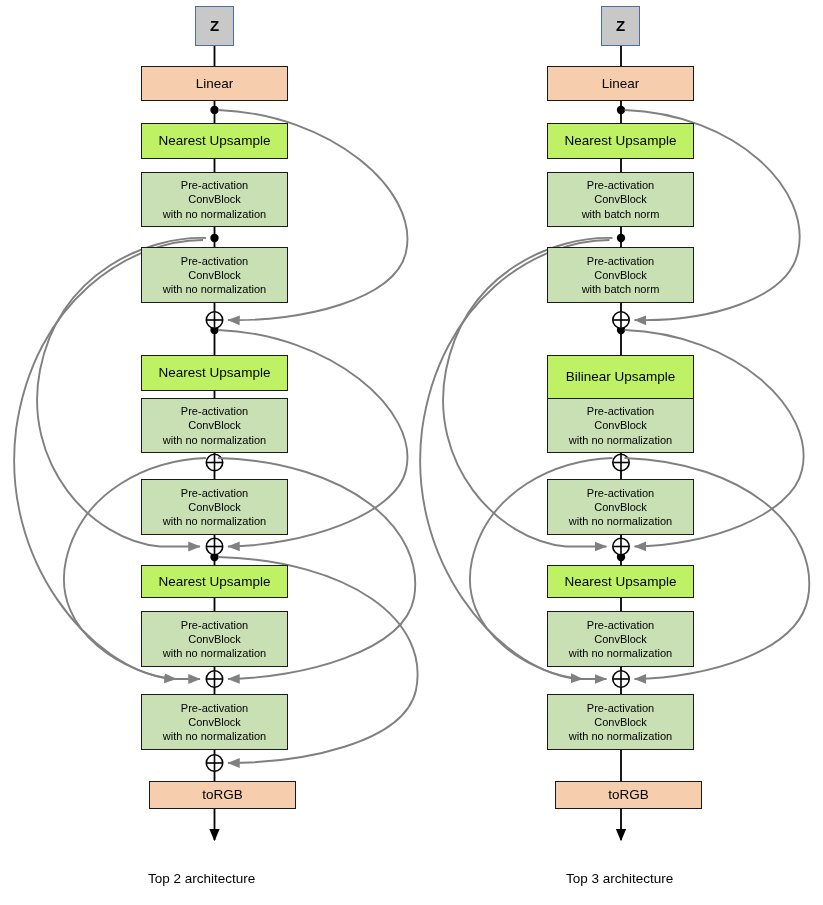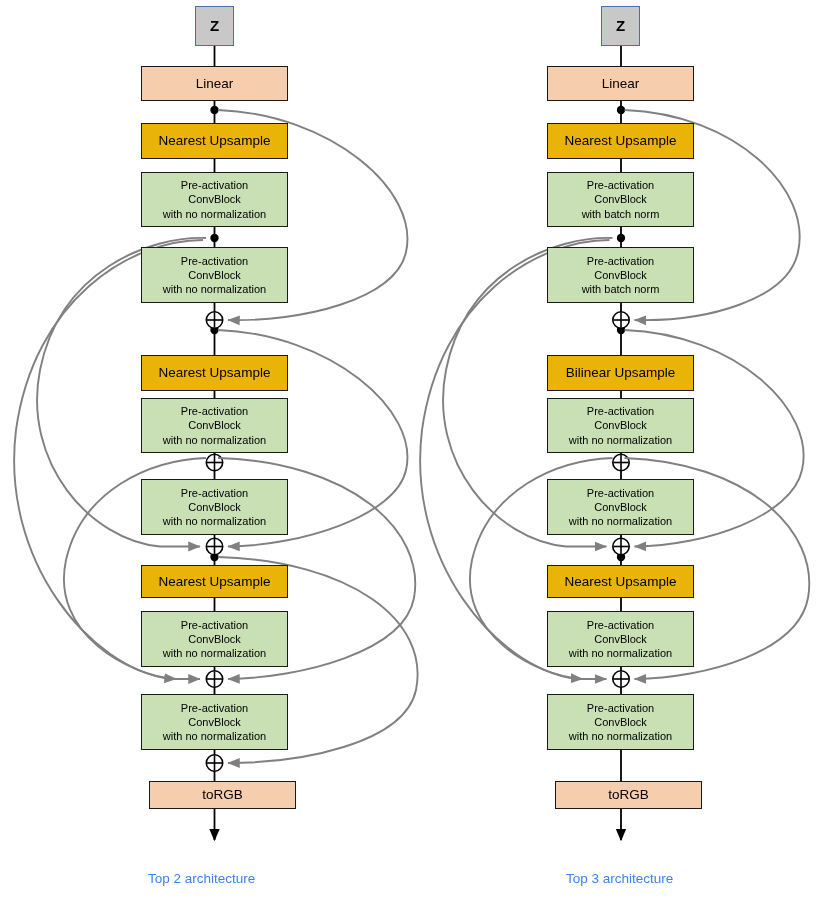--- a/index.html
+++ b/index.html
@@ -21,29 +21,29 @@
     line-height:1.28;
     z-index:3;
   }
   .node.latent{
     border-color:#4a6fa5;
     background:#c8c8c8;
     font-weight:bold;
     font-size:15px;
   }
   .node.linear{background:#f6cdad;font-size:13.5px;}
-  .node.upsample{background:#eab308;font-size:13.5px;}
+  .node.upsample{background:#bef264;font-size:13.5px;}
   .node.conv{background:#c8e0b4;font-size:11px;}
   .node.torgb{background:#f6cdad;font-size:13.5px;margin-left:8px;}
   .node .lines{display:block;padding:0 4px;}
   .node .lines span{display:block;white-space:nowrap;}
   .caption{
     position:absolute;
     font-size:13.5px;
-    color:#3b82f6;
+    color:#000000;
     white-space:nowrap;
     z-index:3;
   }
 </style>
 </head>
 <body>
 
 <div id="stage">
 
   <svg class="svg-layer" viewBox="0 0 823 905">
@@ -302,21 +302,21 @@
   </div>
 
   <div class="node conv" style="left:547px;top:247px;width:147px;height:56px;">
     <span class="lines">
       <span>Pre-activation</span>
       <span>ConvBlock</span>
       <span>with batch norm</span>
     </span>
   </div>
 
-  <div class="node upsample" style="left:547px;top:355px;width:147px;height:36px;">
+  <div class="node upsample" style="left:547px;top:355px;width:147px;height:44px;">
     <span class="lines">
       <span>Bilinear Upsample</span>
     </span>
   </div>
 
   <div class="node conv" style="left:547px;top:398px;width:147px;height:55px;">
     <span class="lines">
       <span>Pre-activation</span>
       <span>ConvBlock</span>
       <span>with no normalization</span>

